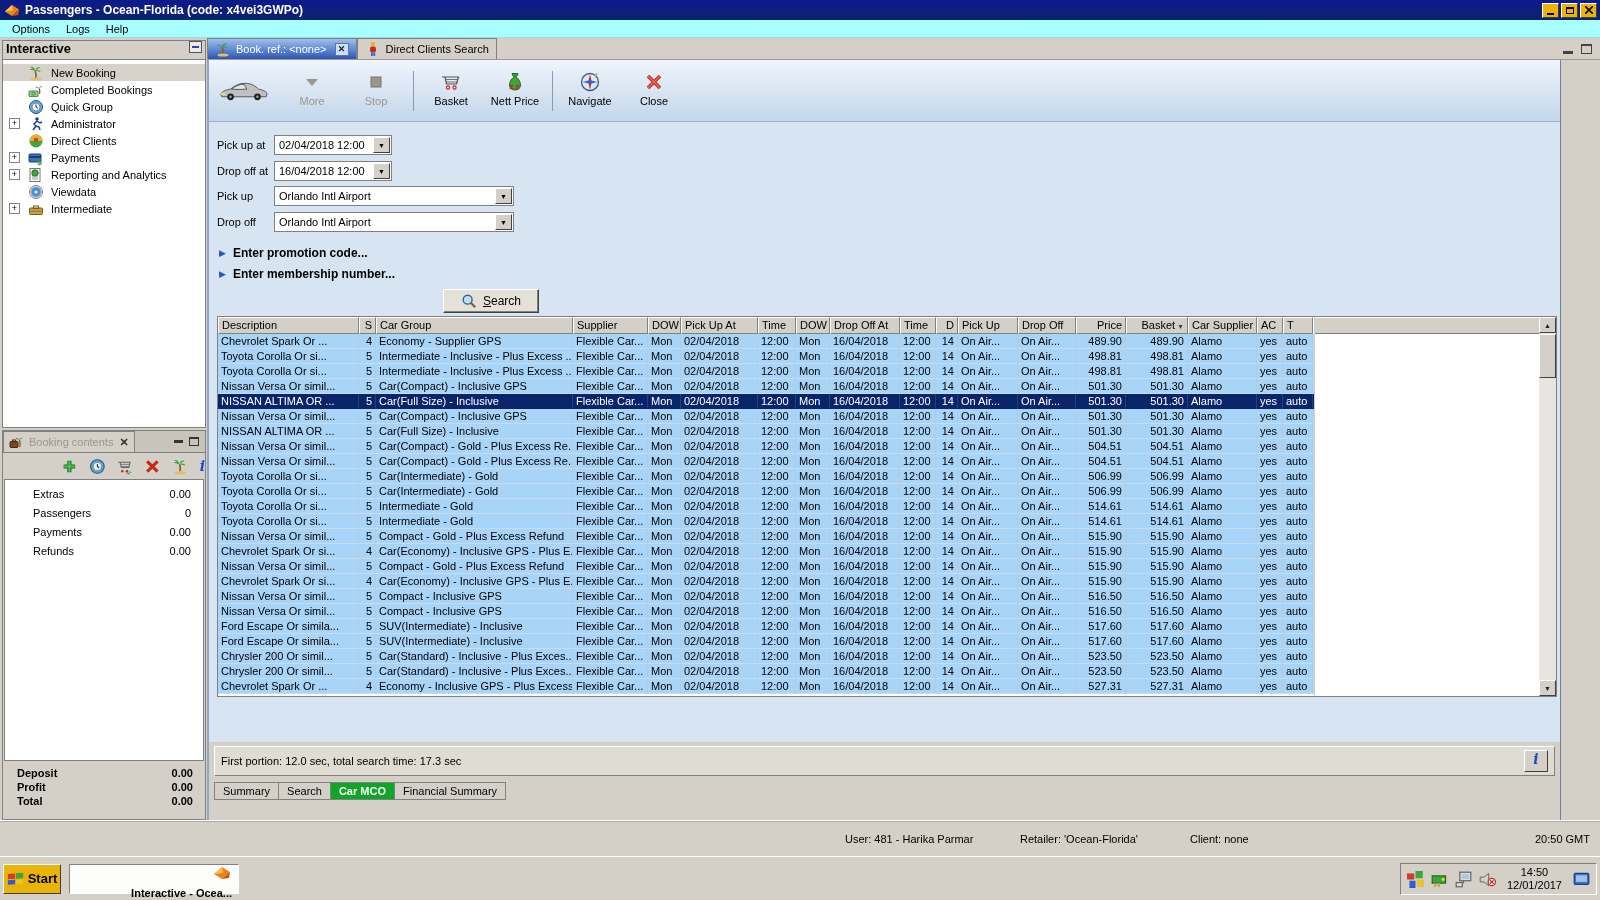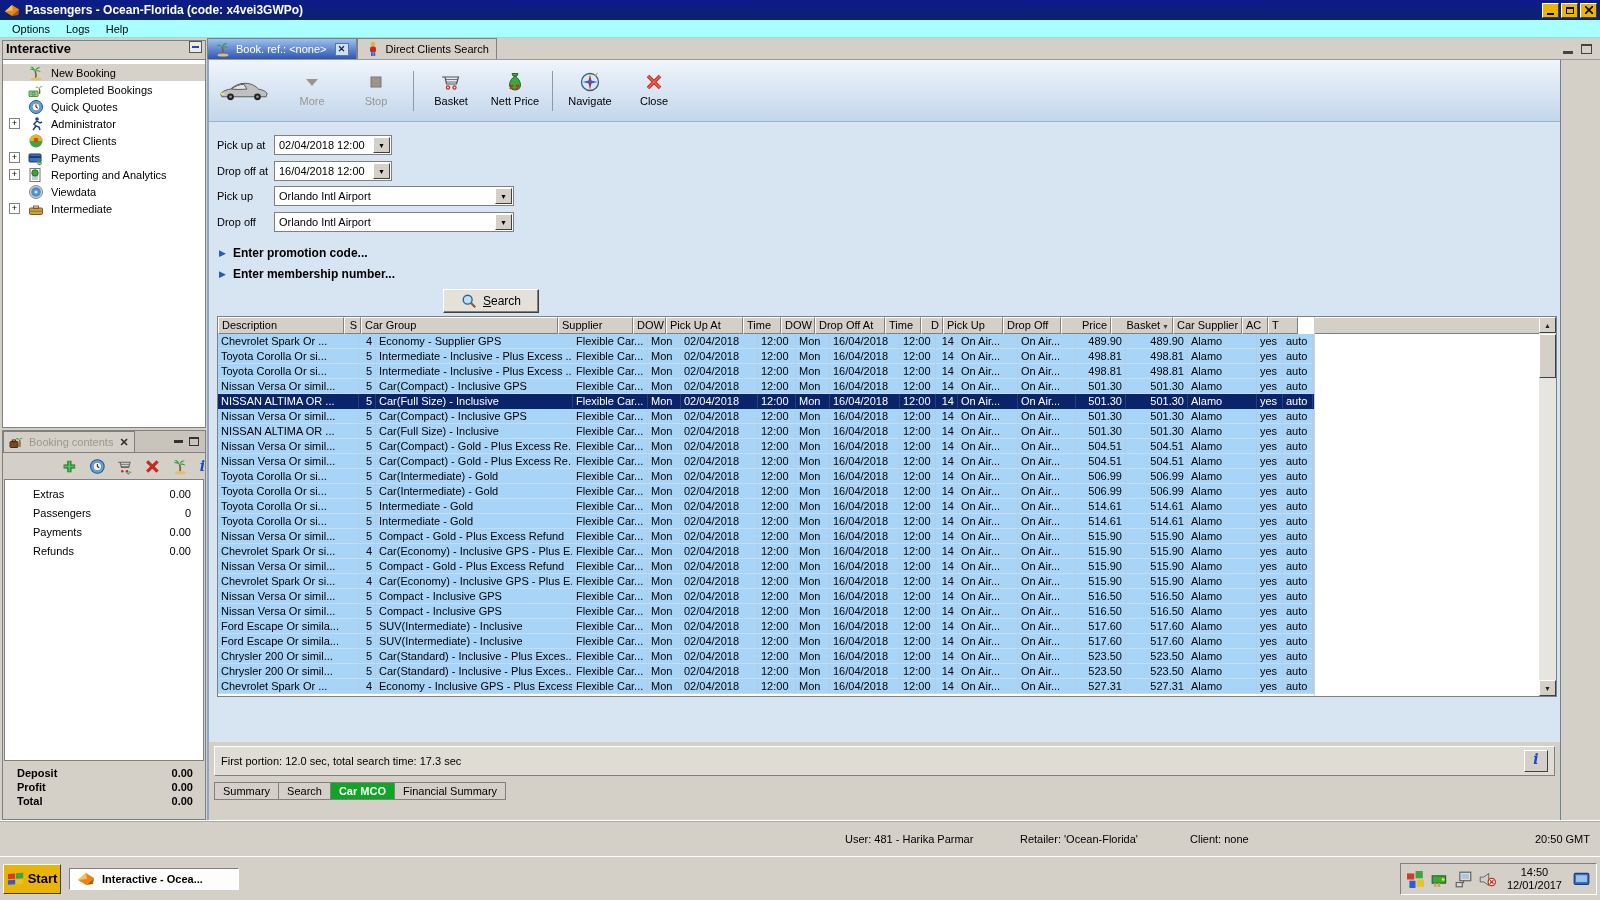--- a/index.html
+++ b/index.html
@@ -128,21 +128,21 @@
   .statusbar { height:36px; border-top:1px solid #fff; box-shadow:inset 0 1px 0 #aaa; position:relative; background:#D4D0C8; }
   .sb-user { position:absolute; left:845px; top:12px; }
   .sb-retailer { position:absolute; left:1020px; top:12px; }
   .sb-client { position:absolute; left:1190px; top:12px; }
   .sb-time { position:absolute; right:10px; top:12px; }
 
   
   .taskbar { height:44px; background:#D4D0C8; border-top:1px solid #fff; display:flex; align-items:center; padding:0 3px; position:relative; }
   .startbtn { width:58px; height:30px; display:flex; align-items:center; justify-content:center; gap:3px; font-weight:bold; font-size:13px; }
   .startbtn .ti { width:18px; height:15px; }
-  .taskitem { width:170px; height:22px; margin-left:8px; border:1px solid; border-color:#808080 #fff #fff #808080; background:#FDFDFB; display:flex; align-items:center; padding:0 6px; gap:6px; font-weight:bold; }
+  .taskitem { width:170px; height:30px; margin-left:8px; border:1px solid; border-color:#808080 #fff #fff #808080; background:#FDFDFB; display:flex; align-items:flex-end; padding:0 6px; gap:6px; font-weight:bold;flex-direction:column; }
   .taskitem .ti { width:20px; height:16px; }
   .tray { position:absolute; right:3px; top:6px; height:32px; border:1px solid; border-color:#808080 #fff #fff #808080; display:flex; align-items:center; padding:0 6px; gap:7px; }
   .tray .ti { width:17px; height:17px; }
   .tray .clock { text-align:center; line-height:13px; margin:0 4px; }
 </style>
 </head>
 <body>
 
 <div class="titlebar">
   <span class="app-ico ico">
@@ -207,21 +207,21 @@
         </div>
         <div class="trow">
           <span class="noexp"></span>
           <span class="ti ico">
             <svg viewBox="0 0 16 16">
               <circle cx="8" cy="8" r="6.5" fill="#58a8e8" stroke="#1c5a8f"></circle>
               <circle cx="8" cy="8" r="4" fill="#f2f2f2" stroke="#888"></circle>
               <path d="M8 5.5V8l1.8 1.2" stroke="#222" fill="none"></path>
             </svg>
           </span>
-          <span class="lbl">Quick Quotes</span>
+          <span class="lbl">Quick Group</span>
         </div>
         <div class="trow">
           <span class="exp">+</span>
           <span class="ti ico">
             <svg viewBox="0 0 16 16">
               <circle cx="9" cy="3" r="1.8" fill="#1d3f8f"></circle>
               <path d="M9 5 6 8l2 2-3 4M9 5l3 2 2-1M8 10l3 1 1 3" stroke="#1d3f8f" stroke-width="1.5" fill="none"></path>
             </svg>
           </span>
           <span class="lbl">Administrator</span>
@@ -526,21 +526,21 @@
                 <path d="M11 11l5 5" stroke="#8a5a2a" stroke-width="2.4"></path>
               </svg>
             </span>
           <span style="font-size:12px;">Search</span>
         </div>
 
 
         <div class="grid-wrap" style="margin-top:3px;">
           <div class="grid">
               <div class="ghead">
-                <div class="gh" style="width: 126px;">Description</div>
+                <div class="gh" style="width: 141px;">Description</div>
                 <div class="gh num" style="width: 17px;">S</div>
                 <div class="gh" style="width: 197px;">Car Group</div>
                 <div class="gh" style="width: 75px;">Supplier</div>
                 <div class="gh" style="width: 33px;">DOW</div>
                 <div class="gh" style="width: 77px;">Pick Up At</div>
                 <div class="gh" style="width: 38px;">Time</div>
                 <div class="gh" style="width: 34px;">DOW</div>
                 <div class="gh" style="width: 70px;">Drop Off At</div>
                 <div class="gh" style="width: 36px;">Time</div>
                 <div class="gh num" style="width: 22px;">D</div>

